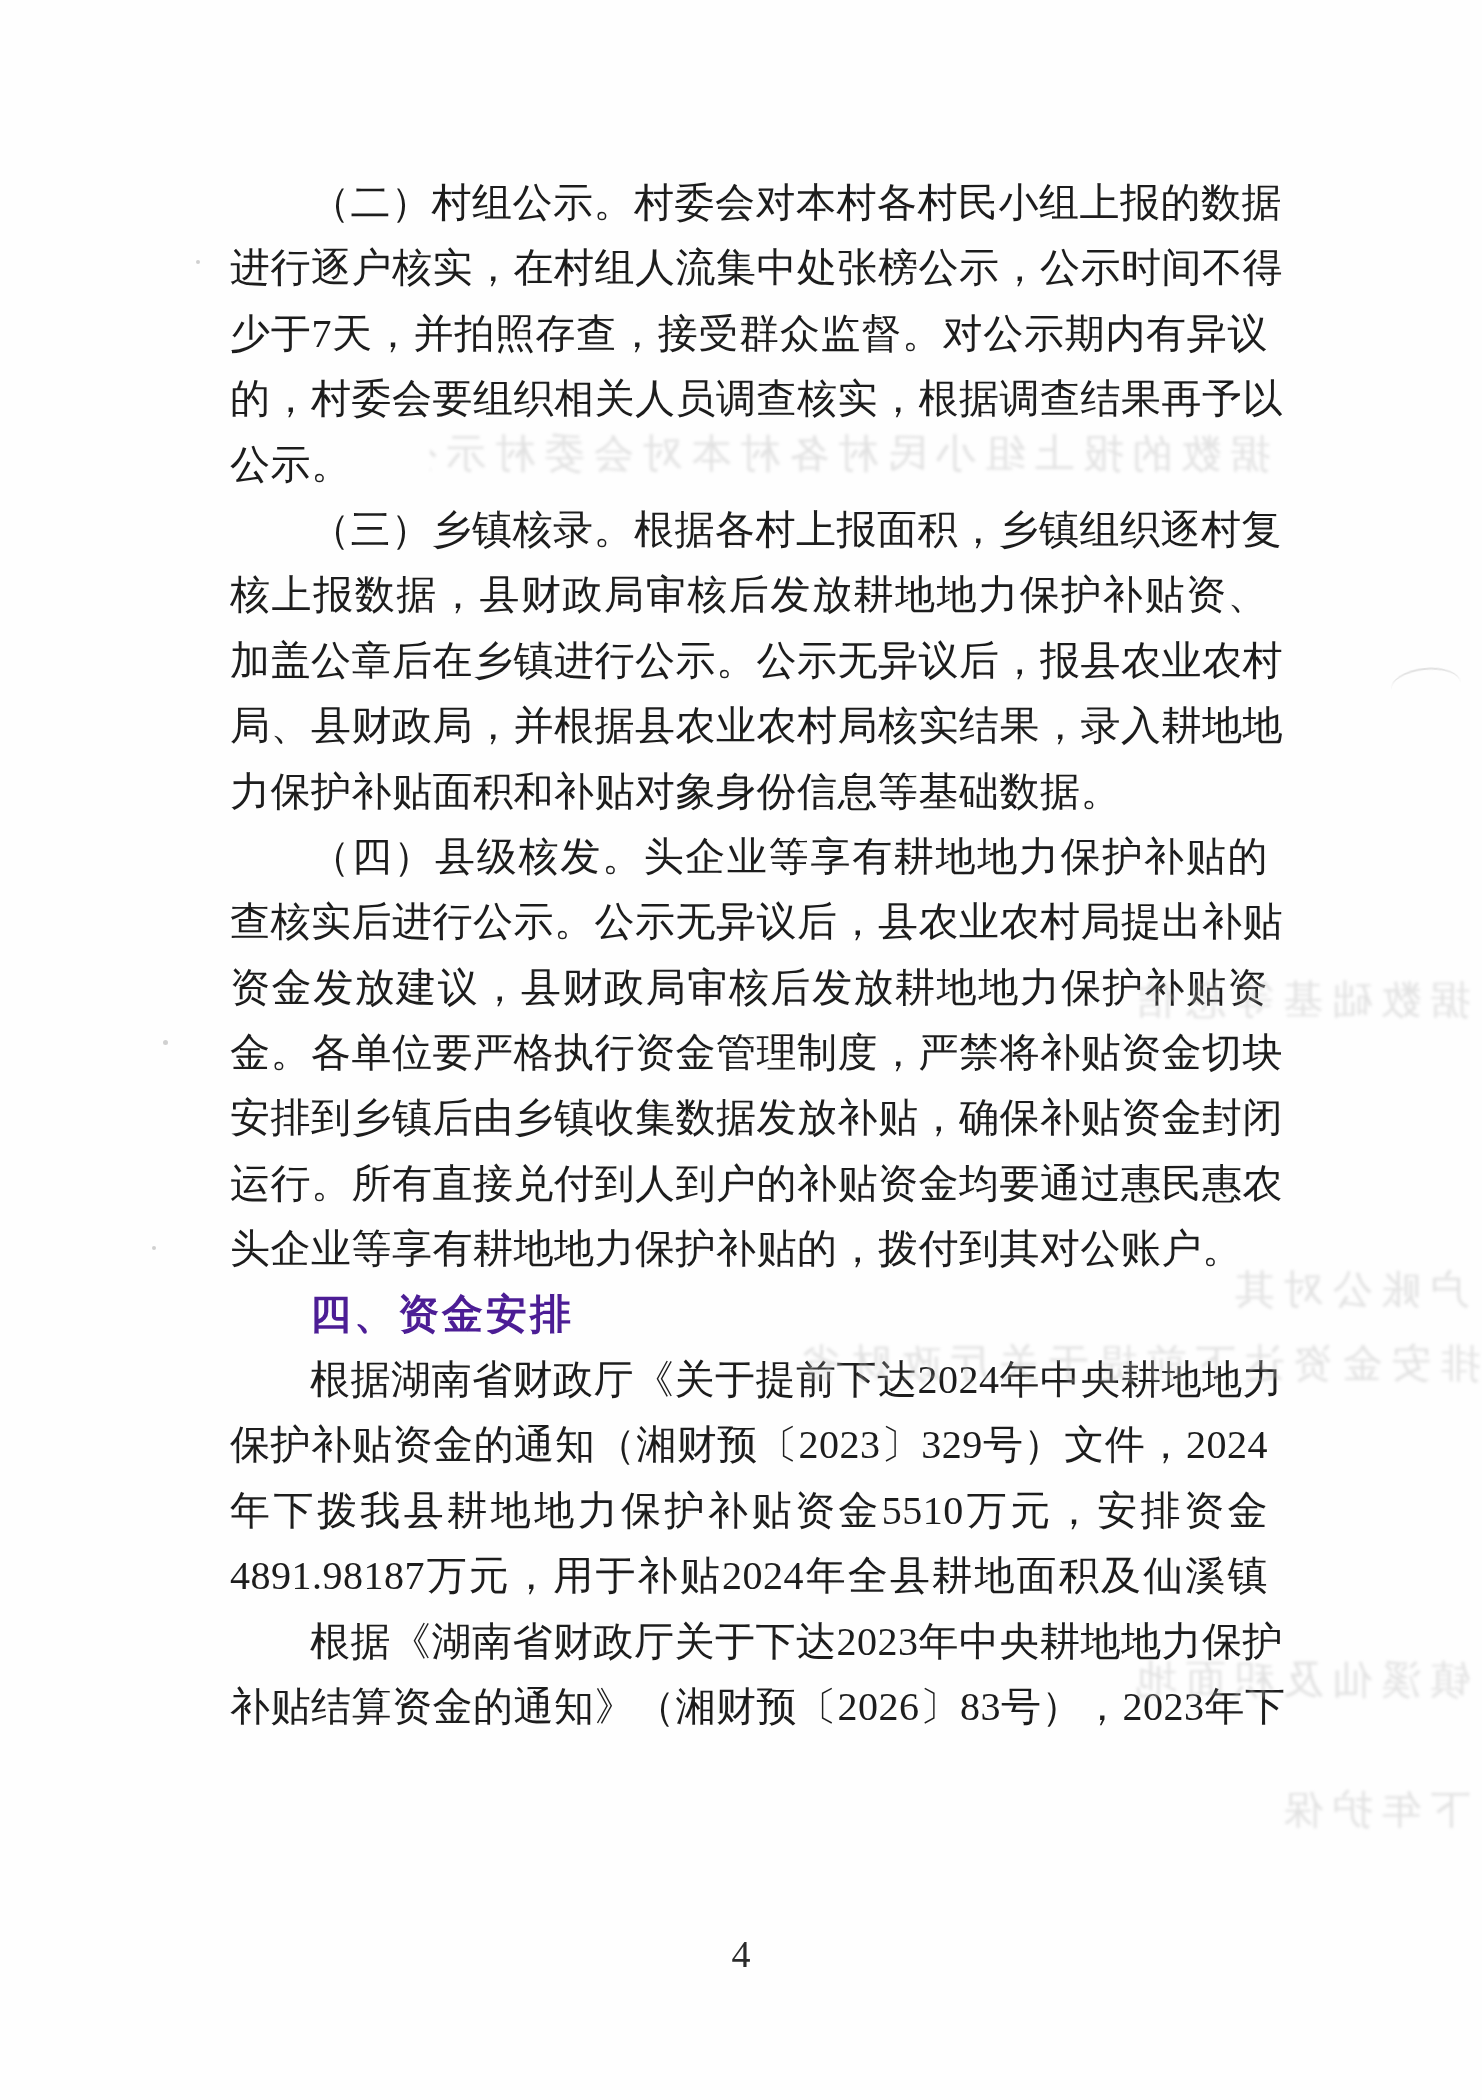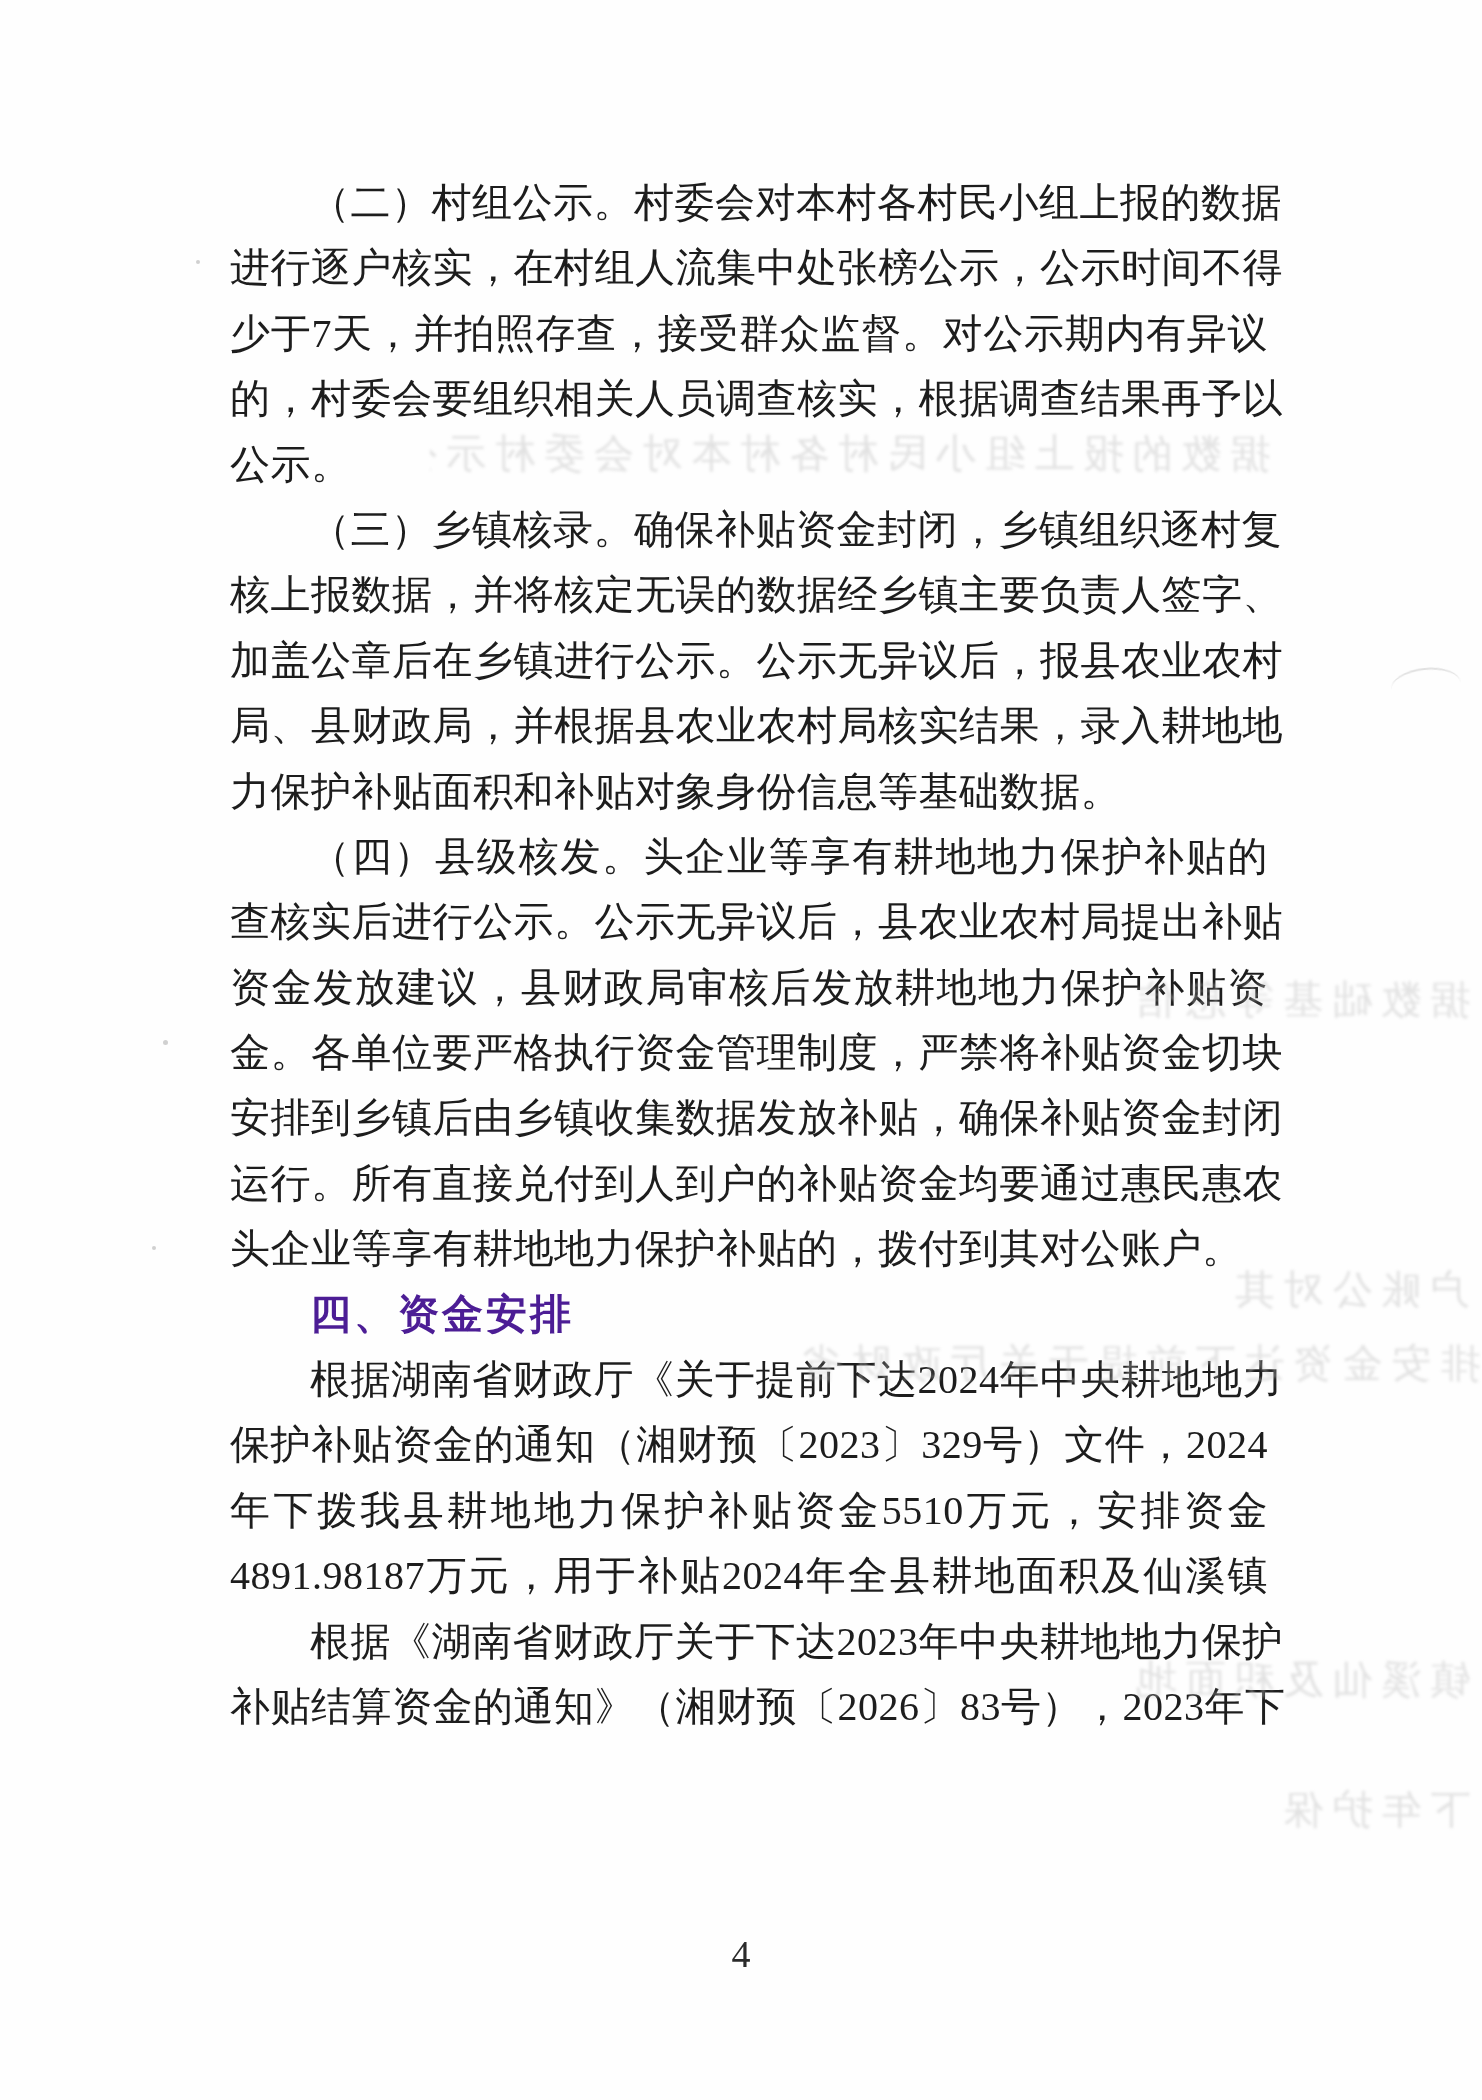--- a/index.html
+++ b/index.html
@@ -92,22 +92,22 @@
 <body>
 
 <div class="page">
 
   <div class="doc-body">
       <div class="line indent">（二）村组公示。村委会对本村各村民小组上报的数据</div>
       <div class="line">进行逐户核实，在村组人流集中处张榜公示，公示时间不得</div>
       <div class="line">少于7天，并拍照存查，接受群众监督。对公示期内有异议</div>
       <div class="line">的，村委会要组织相关人员调查核实，根据调查结果再予以</div>
       <div class="line no-just">公示。</div>
-      <div class="line indent">（三）乡镇核录。确保补贴资金封闭，乡镇组织逐村复</div>
-      <div class="line">核上报数据，并将核定无误的数据经乡镇主要负责人签字、</div>
+      <div class="line indent">（三）乡镇核录。根据各村上报面积，乡镇组织逐村复</div>
+      <div class="line">核上报数据，县财政局审核后发放耕地地力保护补贴资、</div>
       <div class="line">加盖公章后在乡镇进行公示。公示无异议后，报县农业农村</div>
       <div class="line">局、县财政局，并根据县农业农村局核实结果，录入耕地地</div>
       <div class="line no-just">力保护补贴面积和补贴对象身份信息等基础数据。</div>
       <div class="line indent">（四）县级核发。头企业等享有耕地地力保护补贴的</div>
       <div class="line">查核实后进行公示。公示无异议后，县农业农村局提出补贴</div>
       <div class="line">资金发放建议，县财政局审核后发放耕地地力保护补贴资</div>
       <div class="line">金。各单位要严格执行资金管理制度，严禁将补贴资金切块</div>
       <div class="line">安排到乡镇后由乡镇收集数据发放补贴，确保补贴资金封闭</div>
       <div class="line">运行。所有直接兑付到人到户的补贴资金均要通过惠民惠农</div>
       <div class="line no-just">头企业等享有耕地地力保护补贴的，拨付到其对公账户。</div>

